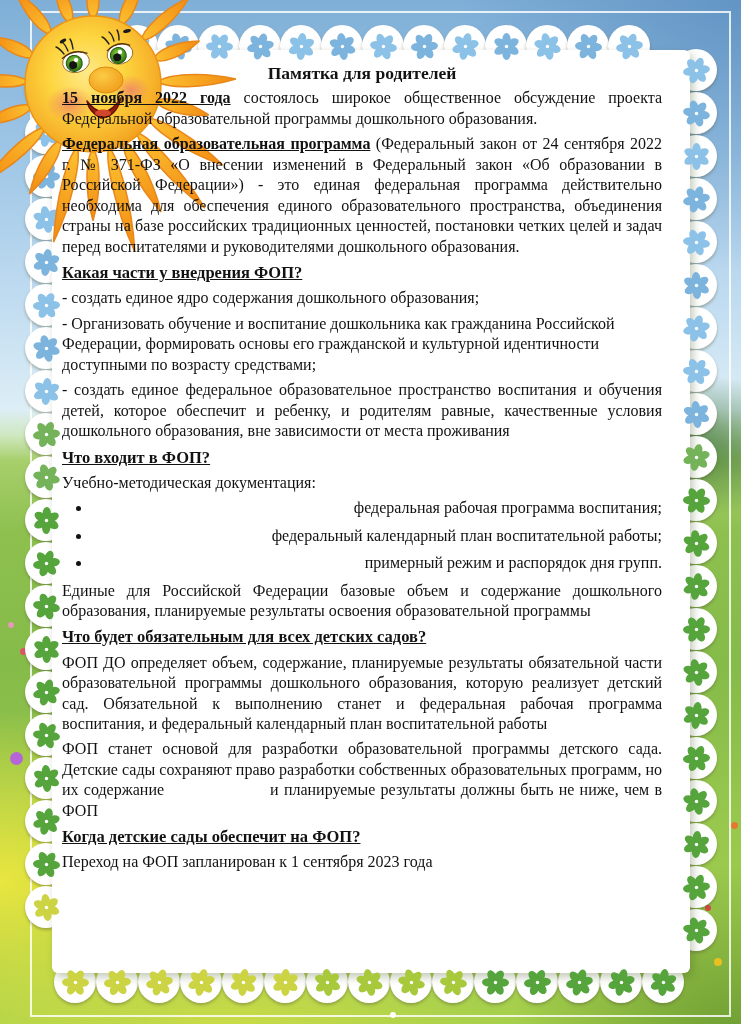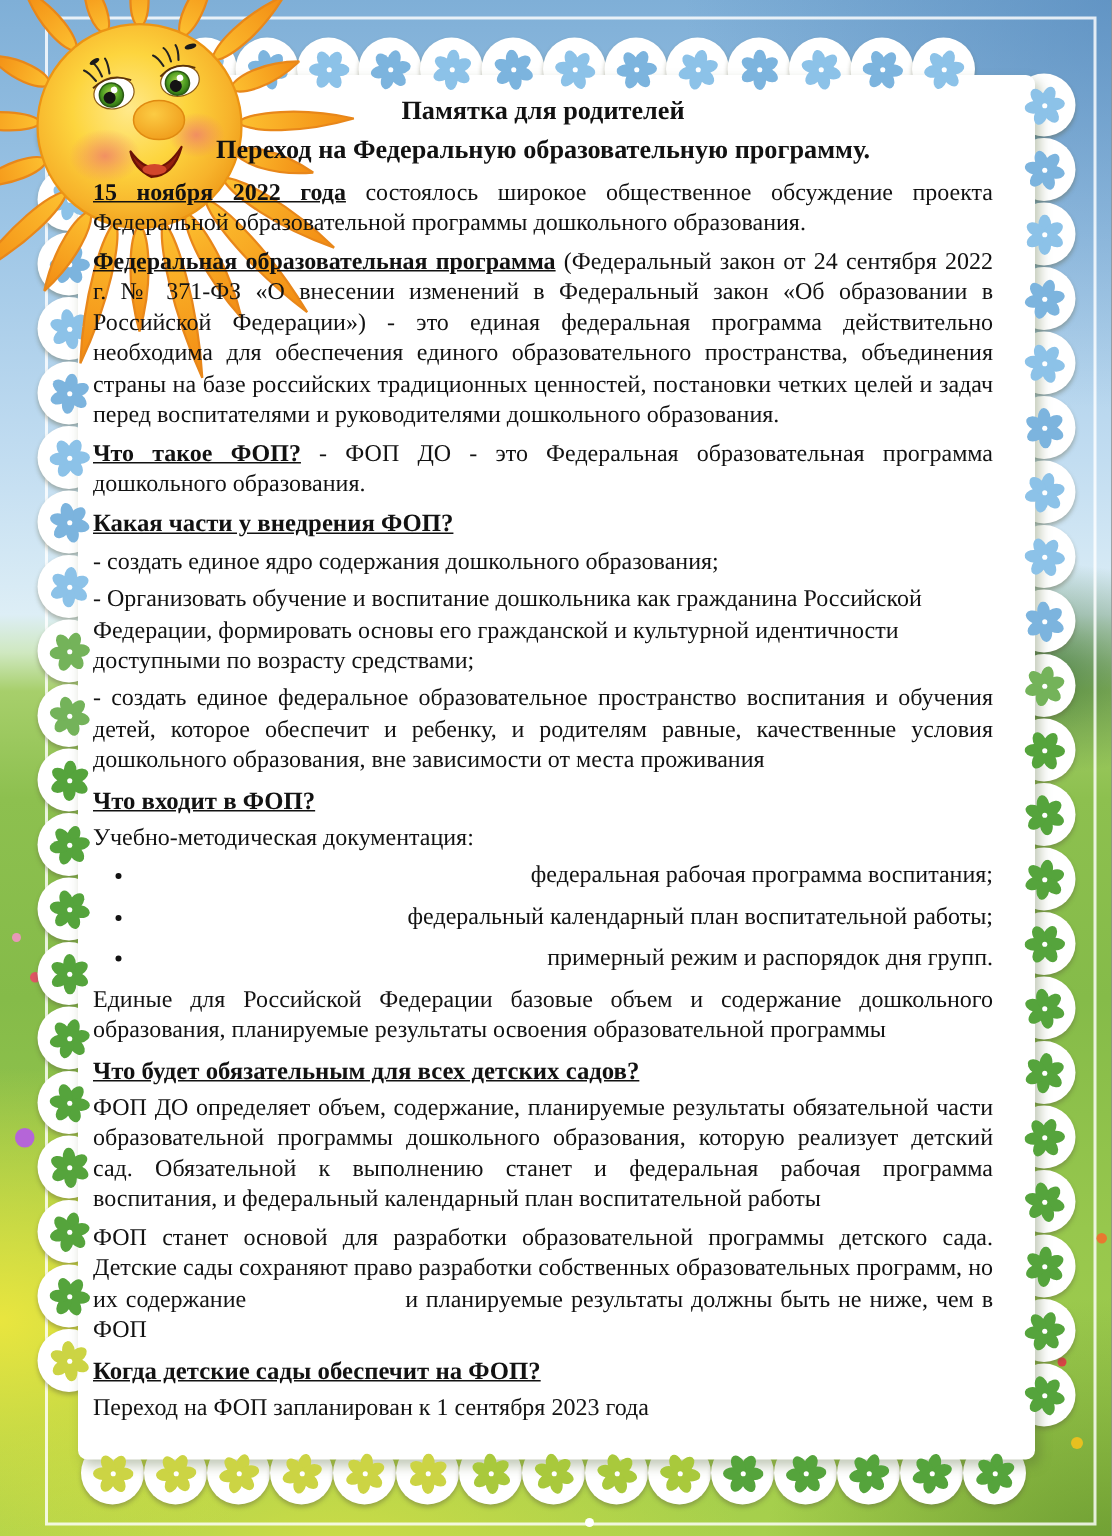--- a/index.html
+++ b/index.html
@@ -142,27 +142,25 @@
     <ellipse cx="75" cy="57" rx="3.6" ry="1.6" transform="rotate(-30 75 57)" fill="#1a1a1a"></ellipse>
     <ellipse cx="139" cy="47" rx="4" ry="1.8" transform="rotate(-14 139 47)" fill="#1a1a1a"></ellipse>
     <g>
       <path d="M99,117 Q116,140 133,114 Q128,133 113,134 Q101,128 99,117 Z" fill="#94200e" stroke="#6b1205" stroke-width="1.5" stroke-linejoin="round"></path>
       <ellipse cx="115" cy="129" rx="8" ry="3.6" fill="#d2462b"></ellipse>
     </g>
   </svg>
 
   <div class="content">
     <p class="title">Памятка для родителей</p>
-    <p class="subtitle">Переход на Федеральную образовательную программу.</p>
 
     <p class="para"><span class="lead">15 ноября 2022 года</span><span> состоялось широкое общественное обсуждение проекта Федеральной образовательной программы дошкольного образования.</span></p>
 
     <p class="para"><span class="lead">Федеральная образовательная программа</span><span> (Федеральный закон  от 24 сентября 2022 г. № 371-ФЗ «О внесении изменений в Федеральный закон «Об образовании в Российской Федерации») - это единая федеральная программа действительно необходима для обеспечения единого образовательного пространства, объединения страны на базе российских традиционных ценностей, постановки четких целей и задач перед воспитателями и руководителями дошкольного образования.</span></p>
 
-    <p class="para"><span class="lead">Что такое ФОП?</span><span> - ФОП ДО - это Федеральная образовательная программа дошкольного образования.</span></p>
 
     <p class="head"><span>Какая части у внедрения ФОП?</span></p>
     <p class="para ragged">- создать единое ядро содержания дошкольного образования;</p>
     <p class="para ragged">- Организовать обучение и воспитание дошкольника как гражданина Российской Федерации, формировать основы его гражданской и культурной идентичности доступными по возрасту средствами;</p>
     <p class="para">- создать единое федеральное образовательное пространство воспитания и обучения детей, которое обеспечит и ребенку, и родителям равные, качественные условия дошкольного образования, вне зависимости от места проживания</p>
 
     <p class="head"><span>Что входит в ФОП?</span></p>
     <p class="para ragged">Учебно-методическая документация:</p>
     <ul class="docs">
       <li>федеральная рабочая программа воспитания;</li>

